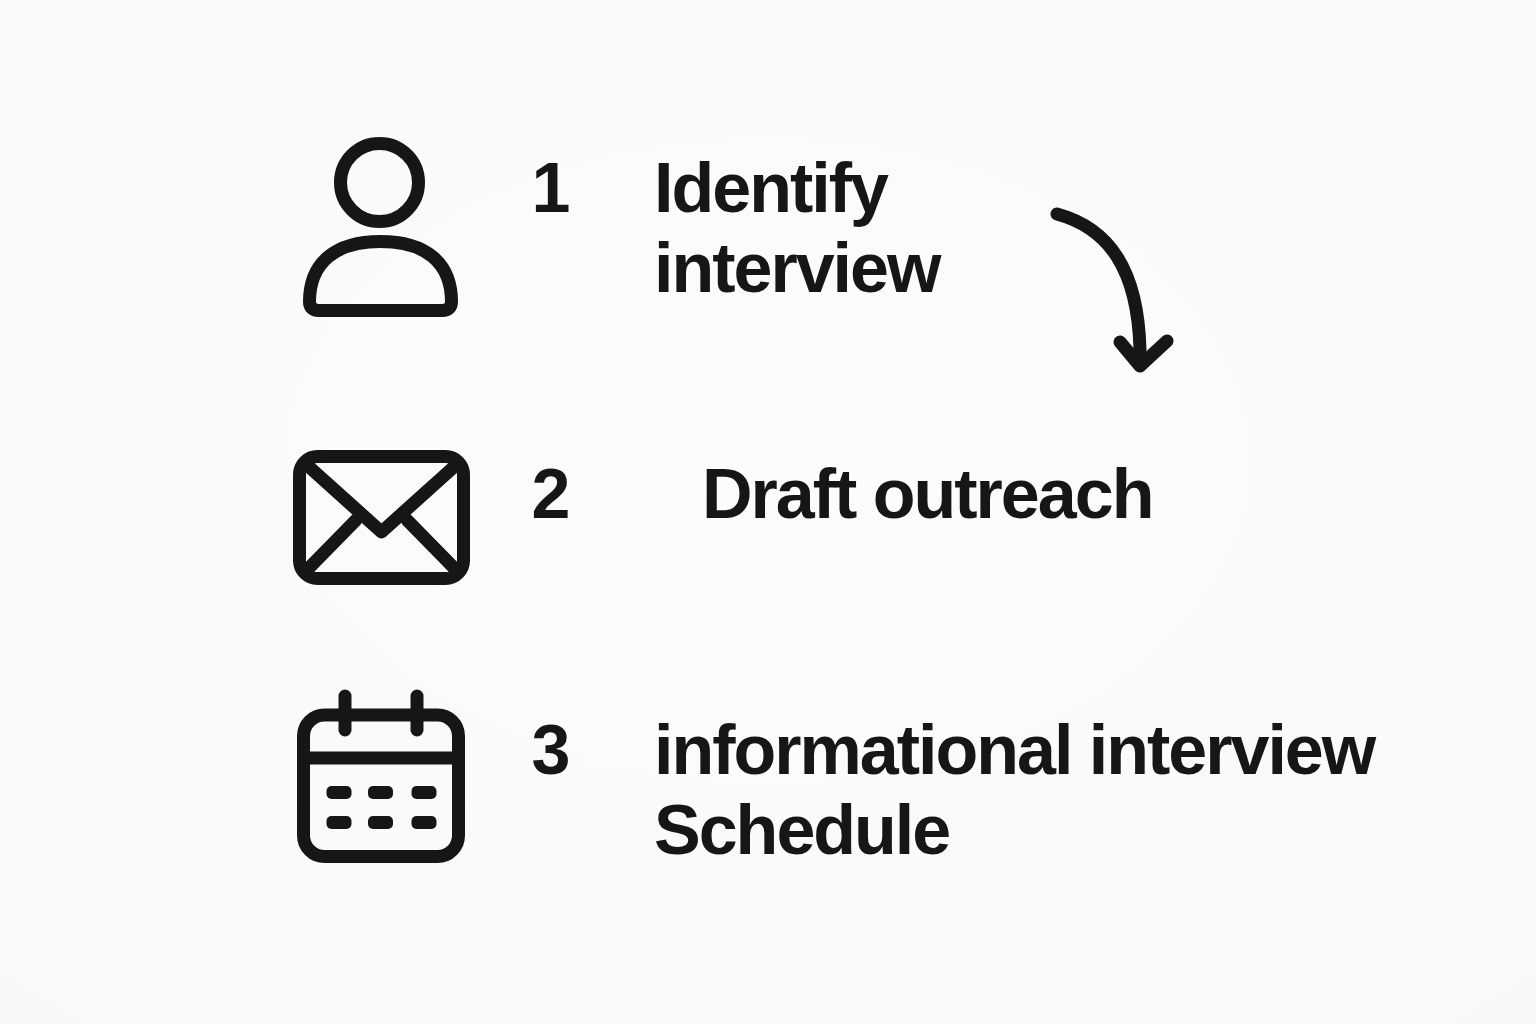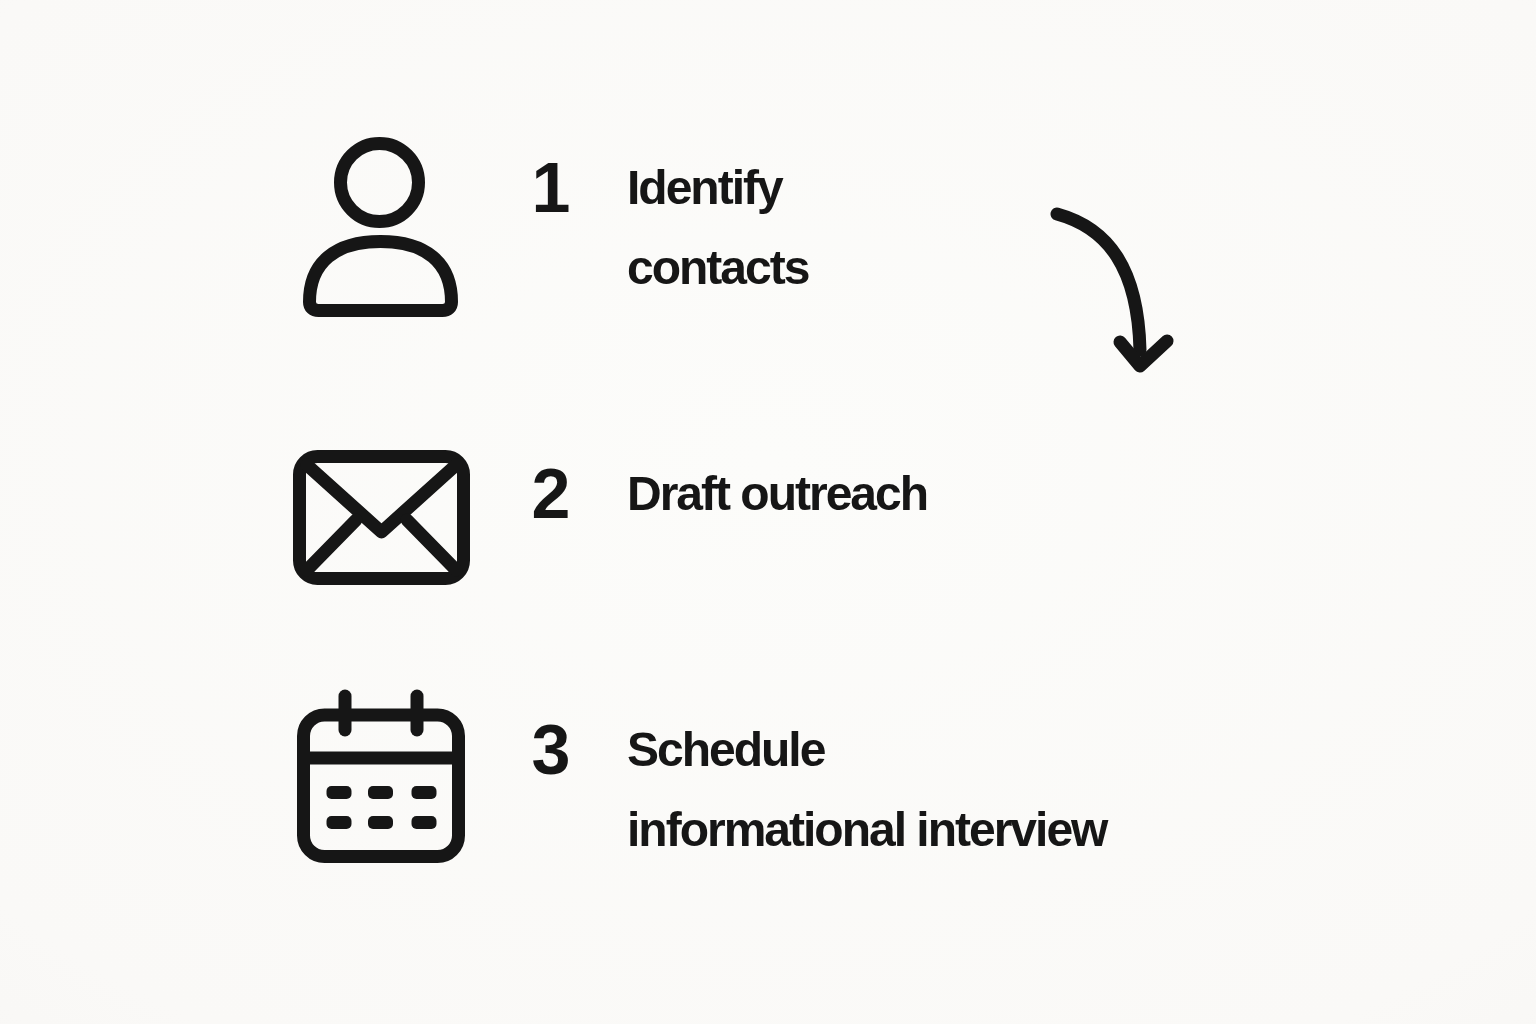--- a/index.html
+++ b/index.html
@@ -23,36 +23,36 @@
     width: 110px;
     text-align: center;
     font-size: 70px;
     font-weight: 700;
     letter-spacing: -2px;
     line-height: 80px;
     white-space: nowrap;
   }
   .step-label {
     position: absolute;
-    left: 627px;
-    font-size: 48px;
+    left: 654px;
+    font-size: 70px;
     font-weight: 700;
     letter-spacing: -2px;
     line-height: 80px;
     white-space: nowrap;
   }
   .icon { position: absolute; }
   .icon-person   { left: 300px; top: 133px; }
   .icon-envelope { left: 293px; top: 450px; }
   .icon-calendar { left: 297px; top: 688px; }
   .icon-arrow    { left: 1040px; top: 200px; }
   .num-1   { top: 148px; }
   .label-1 { top: 148px; }
   .num-2   { top: 454px; }
-  .label-2 { top: 454px; }
+  .label-2 { top: 454px; margin-left: 48px; }
   .num-3   { top: 710px; }
   .label-3 { top: 710px; }
   svg .stroke {
     fill: none;
     stroke: #161616;
     stroke-width: 13;
   }
   svg .fillshape { fill: #161616; }
 </style>
 </head>
@@ -60,21 +60,21 @@
 
 <div class="canvas">
 
   <svg class="icon icon-person" width="162" height="184" viewBox="0 0 162 184" aria-hidden="true">
     <circle class="stroke" cx="79.5" cy="49.5" r="39"></circle>
     <path class="stroke" stroke-linejoin="round" d="M 9.5 169 C 9.5 129 36 108.5 80.5 108.5 C 125 108.5 151.5 129 151.5 169 C 151.5 174.5 148 177.5 142.5 177.5 L 18.5 177.5 C 13 177.5 9.5 174.5 9.5 169 Z"></path>
   </svg>
   <div class="step-num num-1">1</div>
   <div class="step-label label-1">
     <div>Identify</div>
-    <div>contacts</div>
+    <div>interview</div>
   </div>
 
   <svg class="icon icon-arrow" width="140" height="180" viewBox="0 0 140 180" aria-hidden="true">
     <path class="stroke" stroke-linecap="round" d="M 17 14 C 68 28 98 68 100 150"></path>
     <path class="stroke" stroke-linecap="round" stroke-linejoin="round" d="M 80 142 L 100 166 L 127 141"></path>
   </svg>
 
   <svg class="icon icon-envelope" width="177" height="135" viewBox="0 0 177 135" aria-hidden="true">
     <rect class="stroke" x="6.5" y="6.5" width="164" height="122" rx="18"></rect>
     <path class="stroke" stroke-linecap="round" stroke-linejoin="round" d="M 14 15 L 88.5 82 L 163 15"></path>
@@ -93,17 +93,17 @@
     <line class="stroke" x1="8" y1="70" x2="160" y2="70"></line>
     <rect class="fillshape" x="29.5" y="98" width="25" height="13" rx="5"></rect>
     <rect class="fillshape" x="71" y="98" width="25" height="13" rx="5"></rect>
     <rect class="fillshape" x="114.5" y="98" width="25" height="13" rx="5"></rect>
     <rect class="fillshape" x="29.5" y="128" width="25" height="13" rx="5"></rect>
     <rect class="fillshape" x="71" y="128" width="25" height="13" rx="5"></rect>
     <rect class="fillshape" x="114.5" y="128" width="25" height="13" rx="5"></rect>
   </svg>
   <div class="step-num num-3">3</div>
   <div class="step-label label-3">
+    <div>informational interview</div>
     <div>Schedule</div>
-    <div>informational interview</div>
   </div>
 
 </div>
 
 </body></html>

